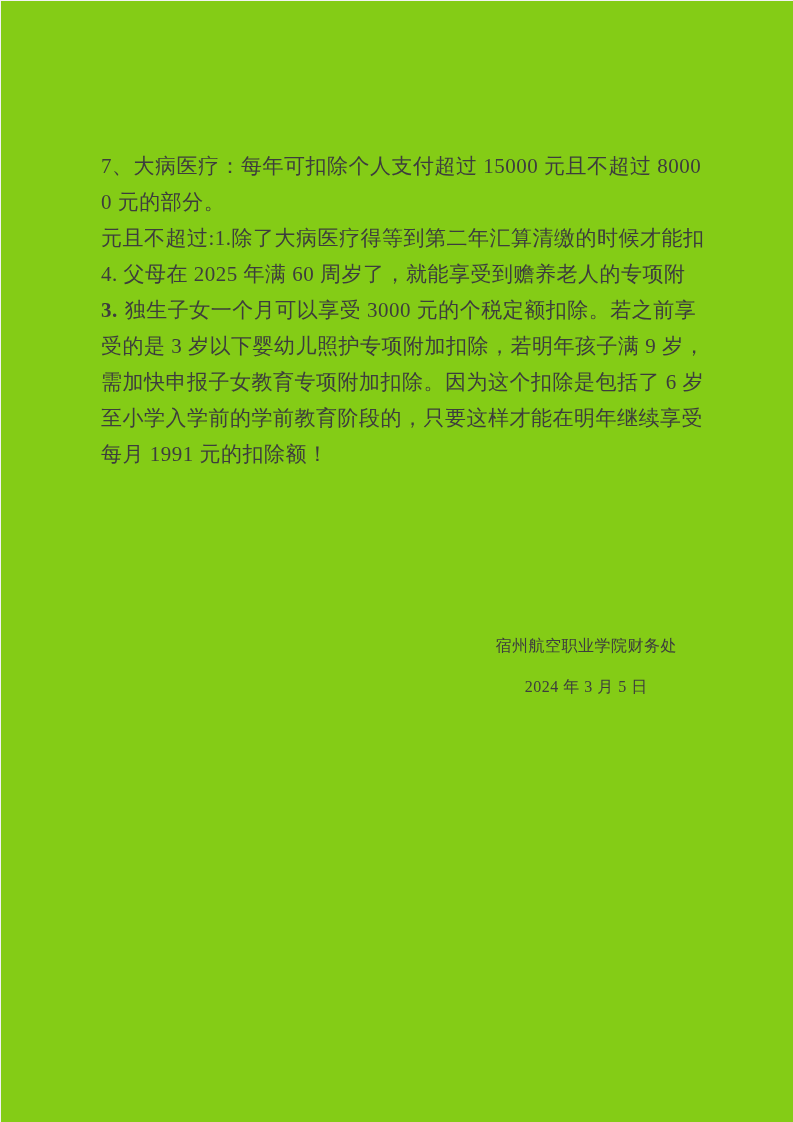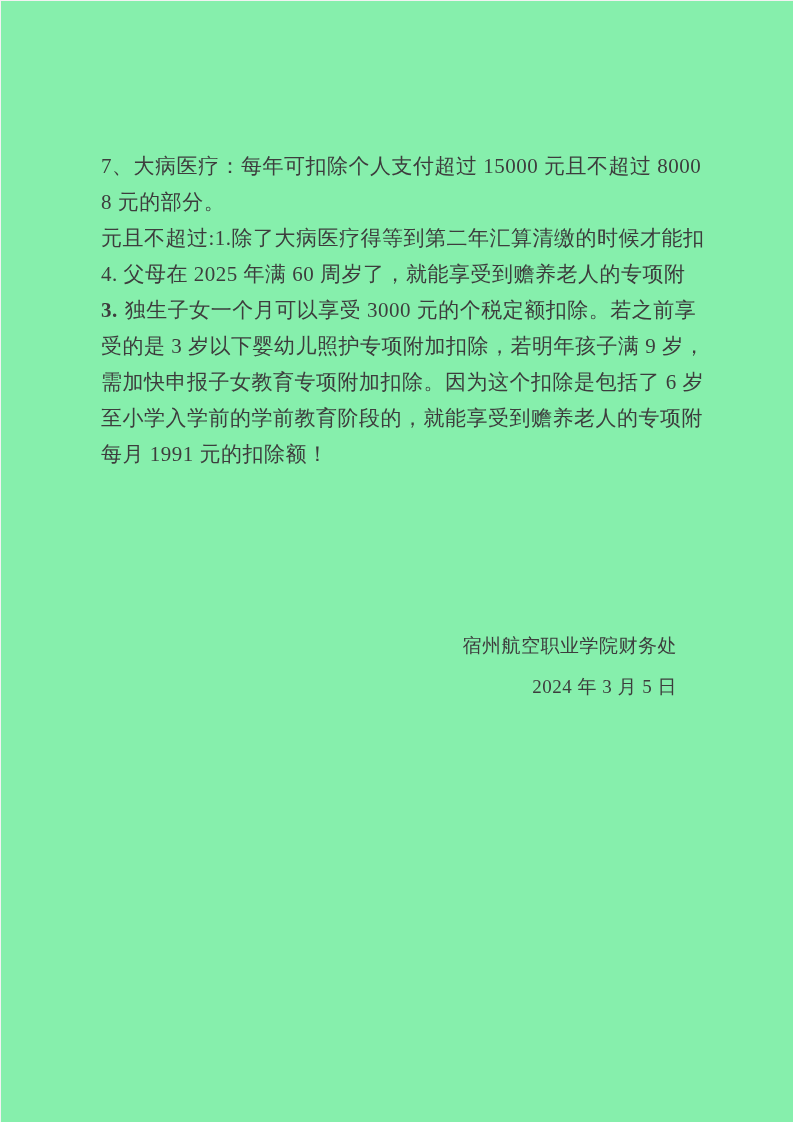--- a/index.html
+++ b/index.html
@@ -4,21 +4,21 @@
 <style>
   html, body {
     margin: 0;
     padding: 0;
     background: #ffffff;
   }
   .page {
     position: relative;
     width: 793px;
     height: 1122px;
-    background: #86efac;
+    background: #84cc16;
     overflow: hidden;
     font-family: "Liberation Serif", "DejaVu Serif", serif;
     color: #3d3d3d;
     box-sizing: border-box;
     border-top: 1px solid #f2f2f2;
     border-left: 1px solid #f2f2f2;
   }
   .doc-body {
     position: absolute;
     left: 100px;
@@ -38,57 +38,57 @@
     letter-spacing: 0.5px;
   }
   .bold-marker {
     font-weight: bold;
     margin-right: 7px;
   }
   .signature-block {
     position: absolute;
     top: 624px;
     right: 116px;
-    text-align: right;
-    font-size: 19px;
+    text-align: center;
+    font-size: 16px;
     line-height: 41px;
     letter-spacing: 0.5px;
     white-space: nowrap;
   }
   .sig-line {
     height: 41px;
   }
 </style>
 </head>
 <body>
 
 <div class="page">
 
   <div class="doc-body">
 
     <div class="para">
       <div class="line">7、大病医疗：每年可扣除个人支付超过 15000 元且不超过 8000</div>
-      <div class="line">8 元的部分。</div>
+      <div class="line">0 元的部分。</div>
     </div>
 
     <div class="para">
       <div class="line">元且不超过:1.除了大病医疗得等到第二年汇算清缴的时候才能扣</div>
     </div>
 
     <div class="para">
       <div class="line">4. 父母在 2025 年满 60 周岁了，就能享受到赡养老人的专项附</div>
     </div>
 
     <div class="para">
       <div class="line">
         <span class="bold-marker">3.</span><span>独生子女一个月可以享受 3000 元的个税定额扣除。若之前享</span>
       </div>
       <div class="line">受的是 3 岁以下婴幼儿照护专项附加扣除，若明年孩子满 9 岁，</div>
       <div class="line">需加快申报子女教育专项附加扣除。因为这个扣除是包括了 6 岁</div>
-      <div class="line">至小学入学前的学前教育阶段的，就能享受到赡养老人的专项附</div>
+      <div class="line">至小学入学前的学前教育阶段的，只要这样才能在明年继续享受</div>
       <div class="line">每月 1991 元的扣除额！</div>
     </div>
 
   </div>
 
   <div class="signature-block">
     <div class="sig-line">宿州航空职业学院财务处</div>
     <div class="sig-line">2024 年 3 月 5 日</div>
   </div>
 

